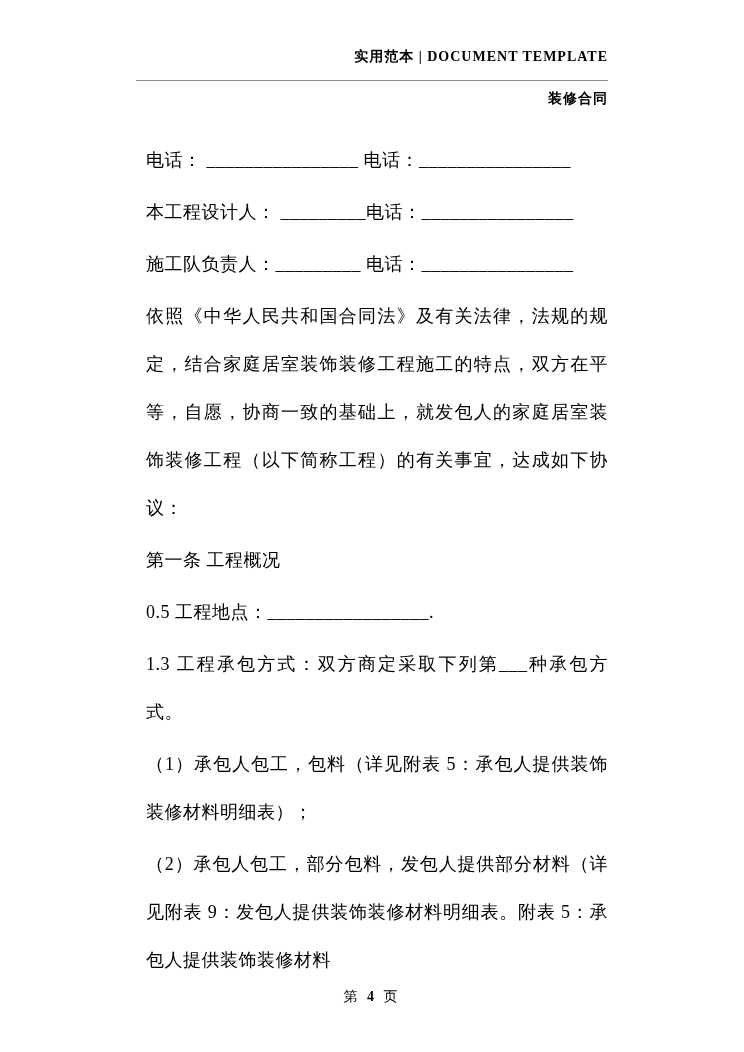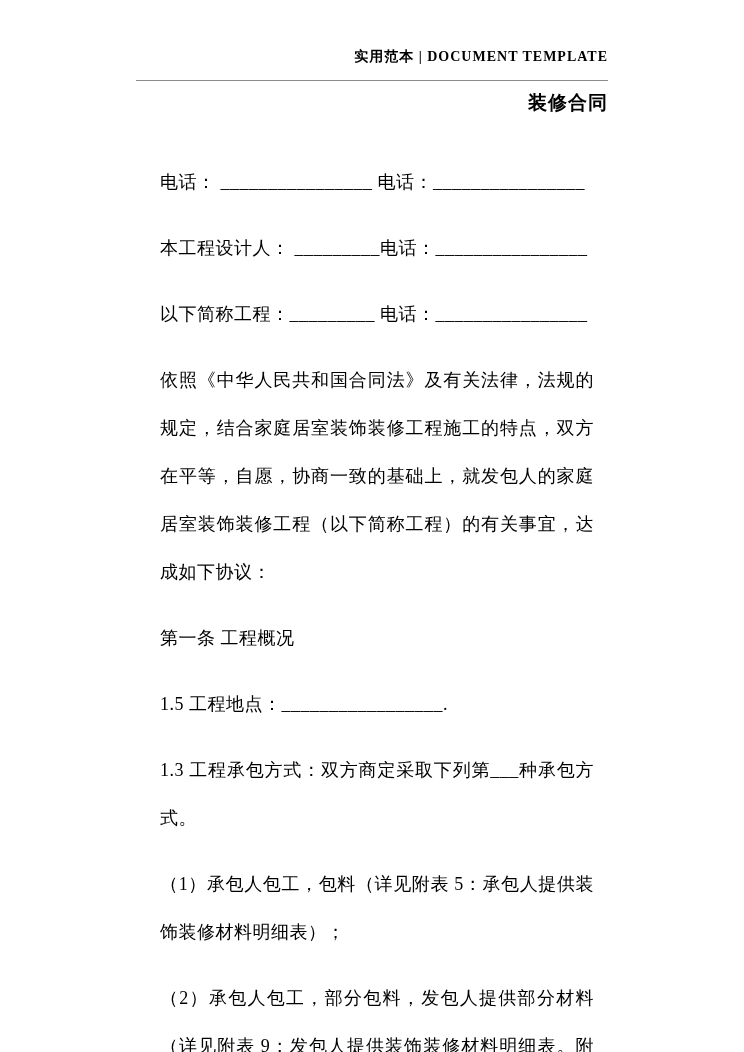--- a/index.html
+++ b/index.html
@@ -26,33 +26,33 @@
     padding-bottom: 14px;
   }
   .rule {
     border-bottom: 1px solid #8c8c8c;
     width: 100%;
     height: 0;
   }
   .subtitle {
     text-align: right;
     font-weight: bold;
-    font-size: 19px;
+    font-size: 14px;
     letter-spacing: 1px;
     padding-top: 9px;
   }
   .content {
     padding: 24px 90px 0 100px;
     font-size: 18px;
     line-height: 48px;
     letter-spacing: 0.5px;
     text-align: justify;
     text-justify: inter-ideograph;
   }
-  .content p { margin: 18px; }
+  .content p { margin: 4px; }
   .footer {
     margin-top: auto;
     text-align: center;
     font-size: 14px;
     letter-spacing: 3px;
     padding-bottom: 76px;
   }
   .footer .num { font-weight: bold; }
 </style>
 </head>
@@ -62,24 +62,24 @@
 
   <div class="header">
     <div class="brand">实用范本 | DOCUMENT TEMPLATE</div>
     <div class="rule"></div>
     <div class="subtitle">装修合同</div>
   </div>
 
   <div class="content">
     <p>电话： ________________  电话：________________</p>
     <p>本工程设计人： _________电话：________________</p>
-    <p>以下简称工程：_________  电话：________________</p>
+    <p>施工队负责人：_________  电话：________________</p>
     <p>依照《中华人民共和国合同法》及有关法律，法规的规定，结合家庭居室装饰装修工程施工的特点，双方在平等，自愿，协商一致的基础上，就发包人的家庭居室装饰装修工程（以下简称工程）的有关事宜，达成如下协议：</p>
     <p>第一条 工程概况</p>
-    <p>1.5 工程地点：_________________.</p>
+    <p>0.5 工程地点：_________________.</p>
     <p>1.3 工程承包方式：双方商定采取下列第___种承包方式。</p>
     <p>（1）承包人包工，包料（详见附表 5：承包人提供装饰装修材料明细表）；</p>
     <p>（2）承包人包工，部分包料，发包人提供部分材料（详见附表 9：发包人提供装饰装修材料明细表。附表 5：承包人提供装饰装修材料</p>
   </div>
 
   <div class="footer">
     <span>第</span>
     <span class="num">4</span>
     <span>页</span>
   </div>

